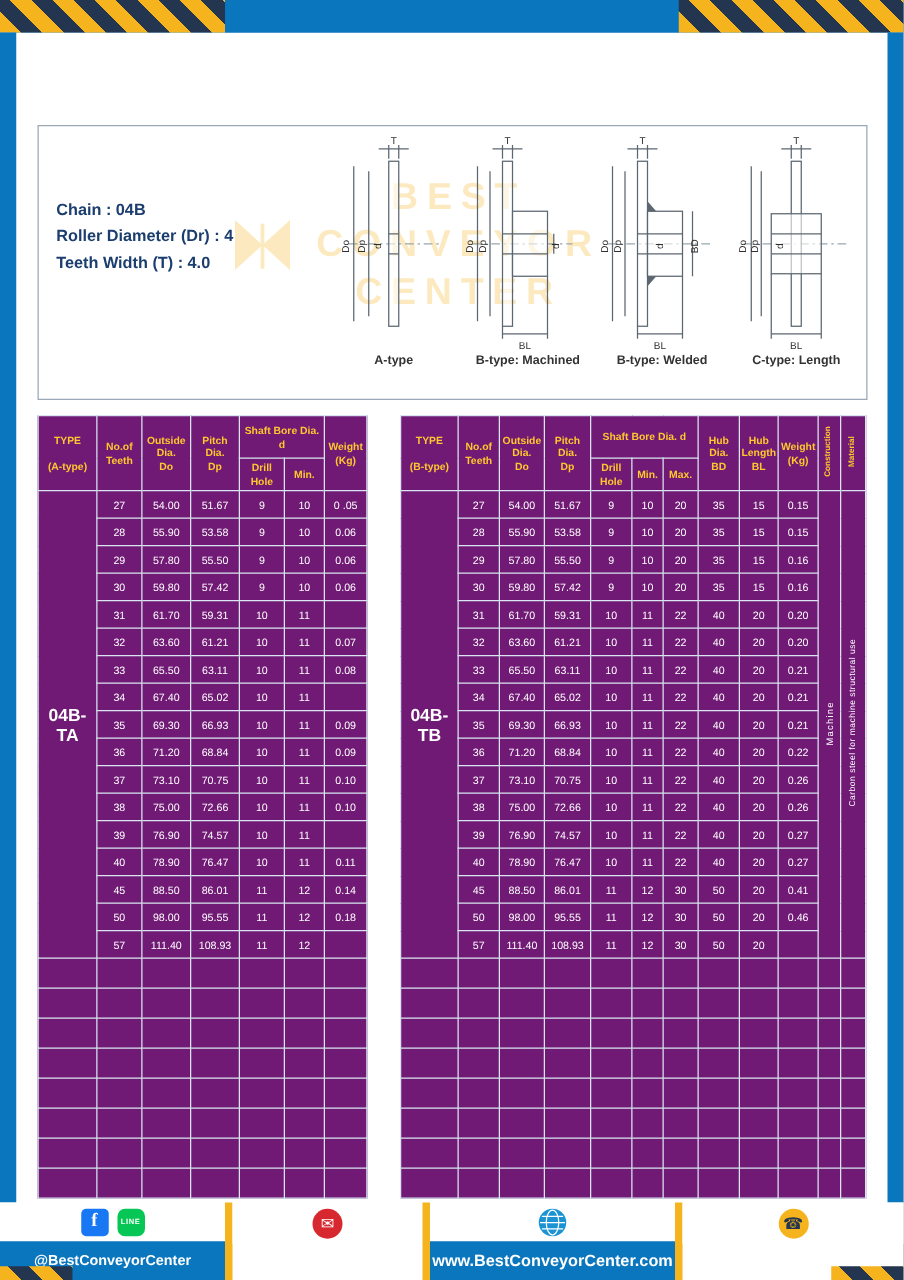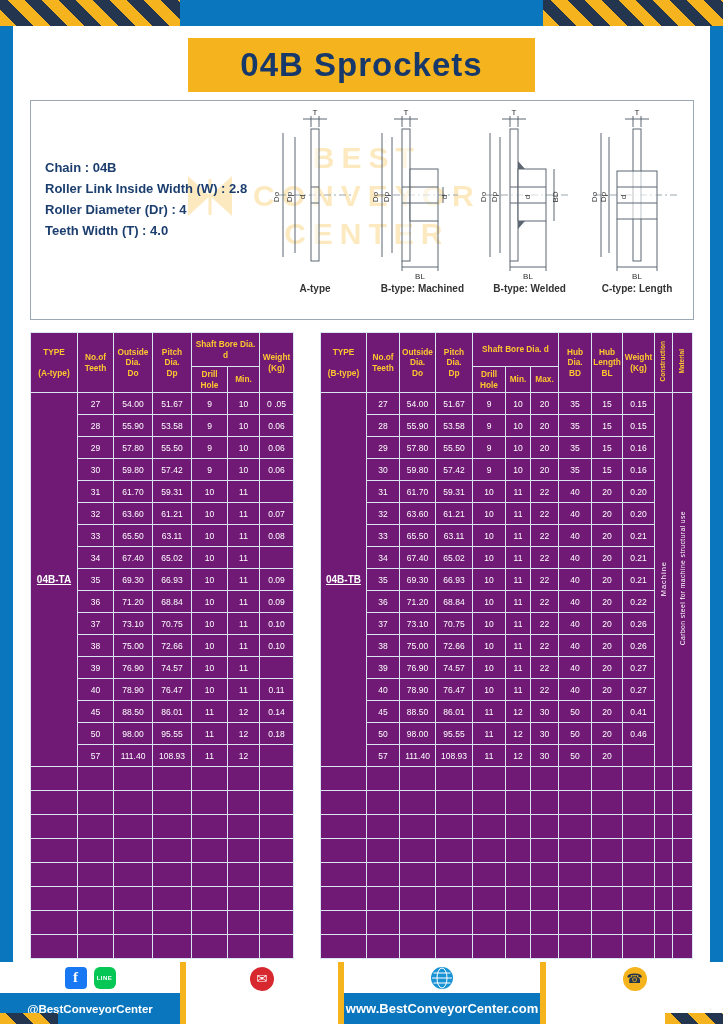--- a/index.html
+++ b/index.html
@@ -36,21 +36,21 @@
   .fig svg text{font-size:8px;fill:#2e2e2e;font-family:"Liberation Sans",sans-serif;}
   .fig-label{margin-top:2px;font-size:10px;font-weight:bold;color:#333;text-align:center;white-space:nowrap;}
   
   table{border-collapse:collapse;table-layout:fixed;background:#701a75;position:absolute;}
   #table-a{left:30px;top:332px;width:263px;}
   #table-b{left:320px;top:332px;width:372px;}
   th,td{border:1px solid #d9e6f1;overflow:hidden;padding:0 1px;text-align:center;vertical-align:middle;}
   th{color:#ffc72e;font-weight:bold;font-size:8.3px;white-space:pre-line;line-height:1.25;}
   td{color:#ffffff;font-size:8.5px;}
   tr.h1{height:34px;} tr.h2{height:26px;} tr.dr{height:22px;} tr.er{height:24px;}
-  td.typeval{font-size:10px;font-weight:bold;text-decoration:underline;}
+  td.typeval{font-size:14px;font-weight:bold;}
   .vtext{writing-mode:vertical-rl;transform:rotate(180deg);display:inline-block;
         font-size:7.5px;letter-spacing:1px;}
   th .vtext{font-size:6.5px;letter-spacing:0;}
   .vtext.material{font-size:6.8px;letter-spacing:0.4px;}
   
   .footer{position:absolute;left:0;bottom:0;width:723px;height:62px;display:flex;}
   .f-sec{display:flex;flex-direction:column;}
   .f-icons{height:33px;background:#ffffff;display:flex;align-items:center;justify-content:center;gap:7px;}
   .f-text{height:33px;background:#0a76bd;color:#fff;font-weight:bold;display:flex;
         align-items:center;justify-content:center;white-space:nowrap;}
@@ -78,40 +78,38 @@
 <div class="page">
 
   <div class="top-bar">
     <div class="hazard hz-l"></div>
     <div class="hz-m"></div>
     <div class="hazard hz-r"></div>
   </div>
   <div class="side side-l"></div>
   <div class="side side-r"></div>
 
-  <div class="title-banner">04B Sprockets</div>
 
   <div class="spec-box">
 
     <div class="watermark">
       <svg width="58" height="58" viewBox="0 0 58 58">
         <polygon points="29,29 7,9 7,49" fill="#f5b41d"></polygon>
         <polygon points="29,29 51,9 51,49" fill="#f5b41d"></polygon>
         <line x1="29" y1="12" x2="29" y2="48" stroke="#f5b41d" stroke-width="3"></line>
       </svg>
       <div class="wm-text">
         <div class="wm-line">BEST</div>
         <div class="wm-line">CONVEYOR</div>
         <div class="wm-line">CENTER</div>
       </div>
     </div>
 
     <div class="spec-lines">
       <div class="spec-line">Chain : 04B</div>
-      <div class="spec-line">Roller Link Inside Width (W) : 2.8</div>
       <div class="spec-line">Roller Diameter (Dr) : 4</div>
       <div class="spec-line">Teeth Width (T) : 4.0</div>
     </div>
 
     <div class="drawings">
 
       <div class="fig">
         <svg width="96" height="172" viewBox="0 0 96 172">
           <line class="dash" x1="12" y1="86" x2="84" y2="86"></line>
           <rect x="44" y="20" width="8" height="132"></rect>

